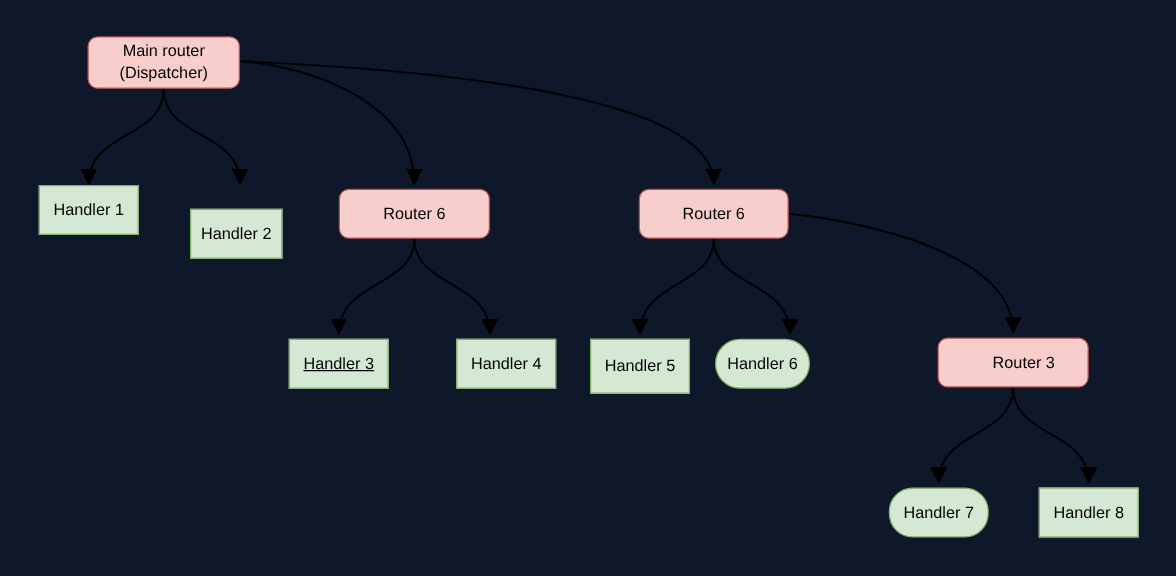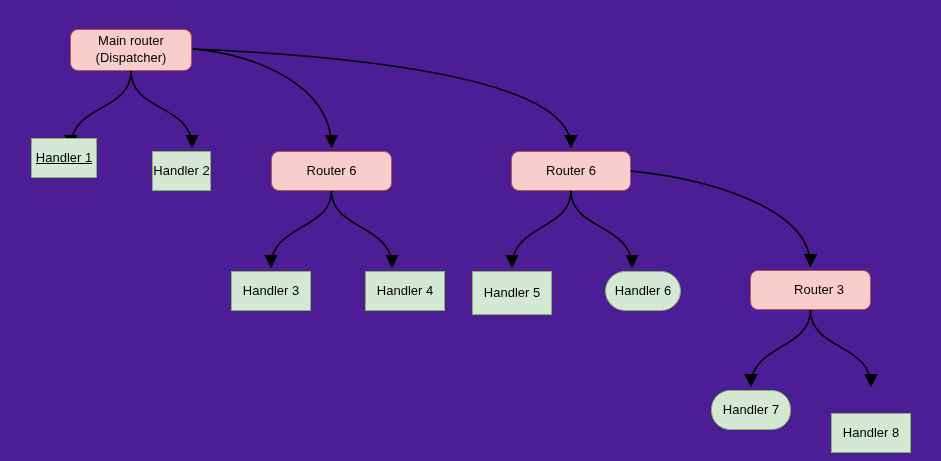--- a/index.html
+++ b/index.html
@@ -4,21 +4,21 @@
 <style>
   html, body {
     margin: 0;
     padding: 0;
     background: #ffffff;
   }
   #canvas {
     position: relative;
     width: 941px;
     height: 461px;
-    background: #4c1d95;
+    background: #0f172a;
     font-family: "Liberation Sans", sans-serif;
     overflow: hidden;
   }
   #edge-layer {
     position: absolute;
     left: 0; top: 0;
     width: 941px;
     height: 461px;
   }
   #edge-layer path.edge {
@@ -68,35 +68,35 @@
     <path class="edge" d="M 571 191 C 571 230, 512 224, 512 267" marker-end="url(#arrow)"></path>
     <path class="edge" d="M 571 191 C 571 230, 632 224, 632 267" marker-end="url(#arrow)"></path>
     <path class="edge" d="M 631 171 C 700 178, 810.5 205, 810.5 266" marker-end="url(#arrow)"></path>
     <path class="edge" d="M 810.5 310 C 810.5 350, 751 344, 751 386" marker-end="url(#arrow)"></path>
     <path class="edge" d="M 810.5 310 C 810.5 350, 871 344, 871 386" marker-end="url(#arrow)"></path>
   </svg>
 
   <div class="node router" style="left:70px; top:29px; width:122px; height:42px;">Main router
 (Dispatcher)</div>
 
-  <div class="node handler" style="left:31px; top:138px; width:66px; height:40px;text-decoration:underline;">Handler 1</div>
+  <div class="node handler" style="left:31px; top:148px; width:80px; height:40px;">Handler 1</div>
 
-  <div class="node handler" style="left:152px; top:151px; width:59px; height:40px;">Handler 2</div>
+  <div class="node handler" style="left:152px; top:167px; width:74px; height:40px;">Handler 2</div>
 
   <div class="node router" style="left:271px; top:151px; width:121px; height:40px;">Router 6</div>
 
-  <div class="node handler" style="left:231px; top:271px; width:80px; height:40px;">Handler 3</div>
+  <div class="node handler" style="left:231px; top:271px; width:80px; height:40px;text-decoration:underline;">Handler 3</div>
 
   <div class="node handler" style="left:352px; top:271px; width:80px; height:40px;margin-left:13px;">Handler 4</div>
 
   <div class="node router" style="left:511px; top:151px; width:120px; height:40px;">Router 6</div>
 
   <div class="node handler" style="left:472px; top:271px; width:80px; height:44px;">Handler 5</div>
 
-  <div class="node handler" style="left:605px; top:271px; width:76px; height:40px;border-radius:20px;">Handler 6</div>
+  <div class="node handler" style="left:572px; top:271px; width:76px; height:40px;border-radius:20px;">Handler 6</div>
 
   <div class="node router" style="left:750px; top:270px; width:121px; height:40px;padding-left:17px;">Router 3</div>
 
   <div class="node handler" style="left:711px; top:390px; width:80px; height:40px;border-radius:19px;">Handler 7</div>
 
-  <div class="node handler" style="left:831px; top:390px; width:80px; height:40px;margin-top:23px;">Handler 8</div>
+  <div class="node handler" style="left:831px; top:390px; width:80px; height:40px;">Handler 8</div>
 
 </div>
 
 </body></html>

